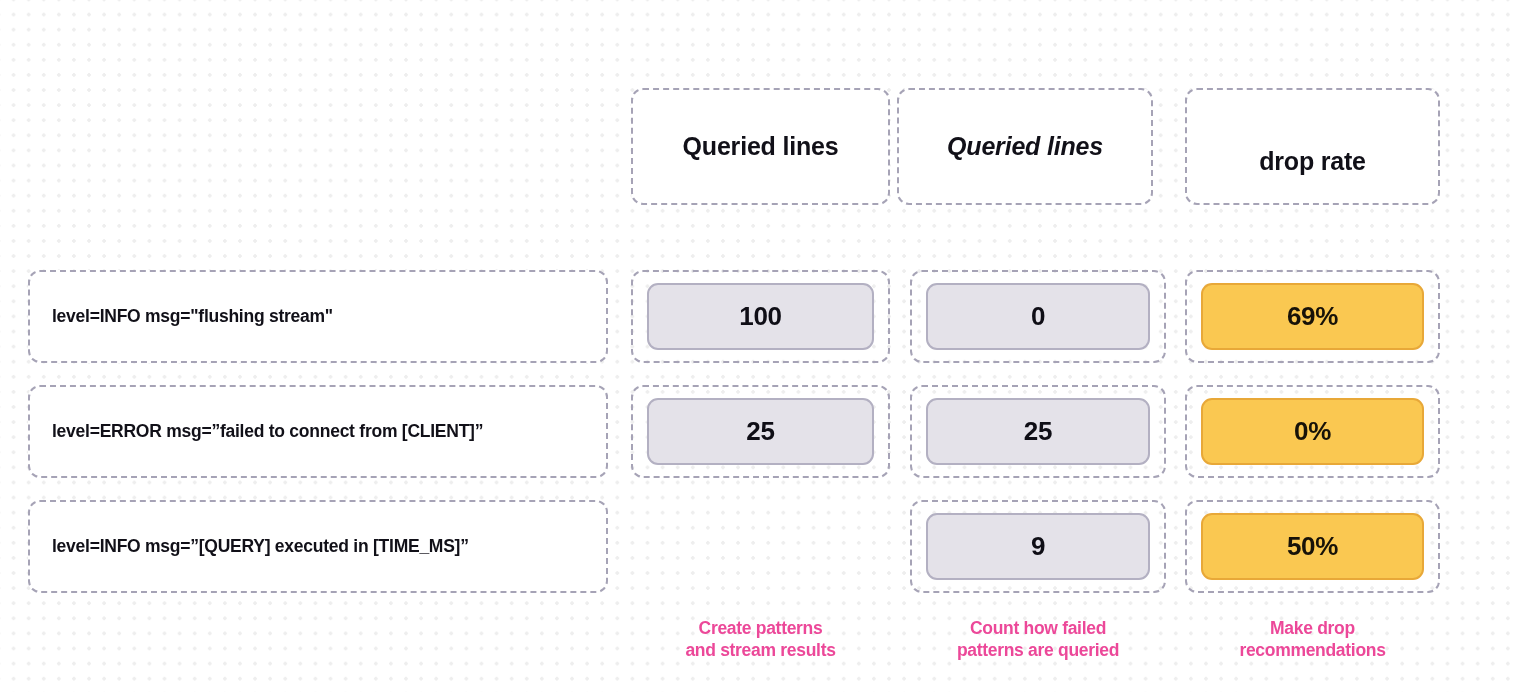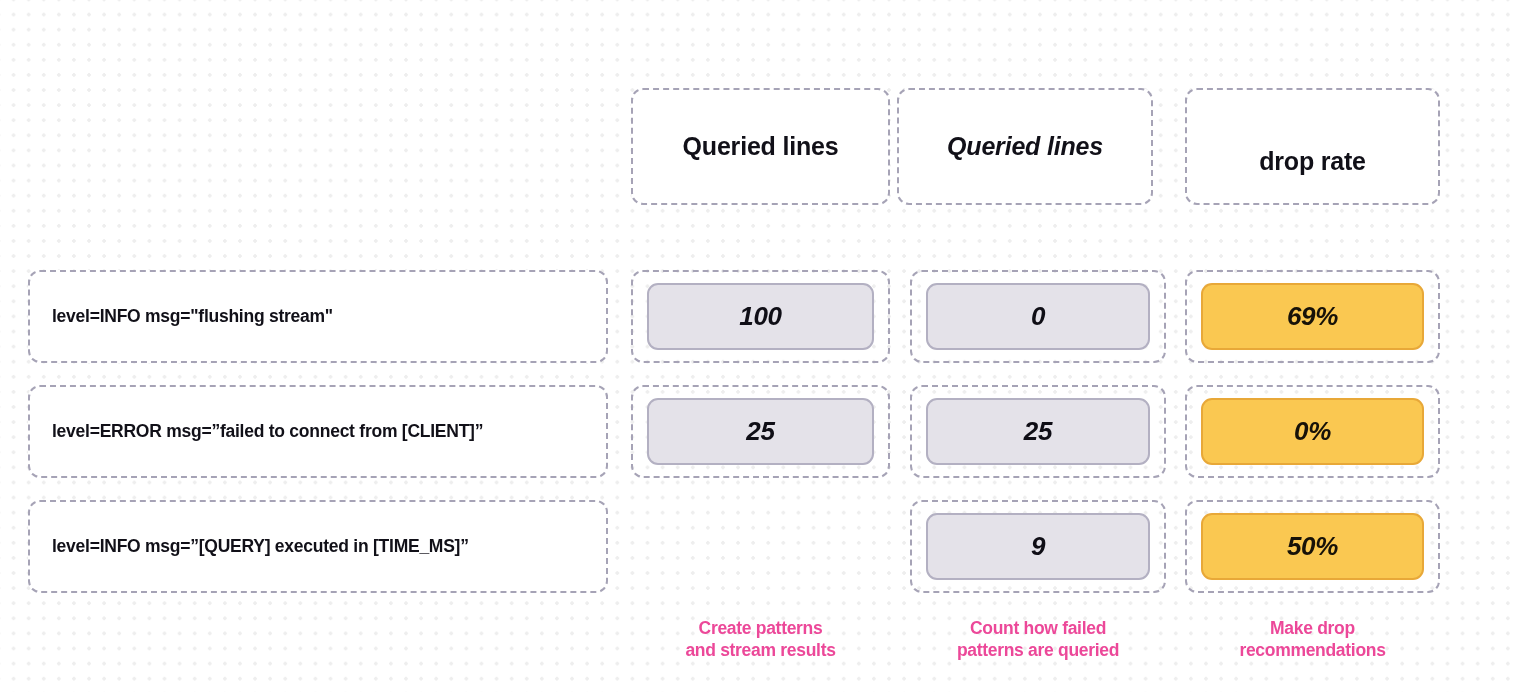--- a/index.html
+++ b/index.html
@@ -60,21 +60,20 @@
     font-weight: 700;
     color: #111018;
     letter-spacing: -0.25px;
     white-space: nowrap;
   }
 
   
   .val {
     background: transparent;
     padding: 11px 14px;
-    font-style: italic;
   }
   .pill {
     box-sizing: border-box;
     width: 100%;
     height: 100%;
     border-radius: 11px;
     display: flex;
     align-items: center;
     justify-content: center;
     font-size: 26px;

